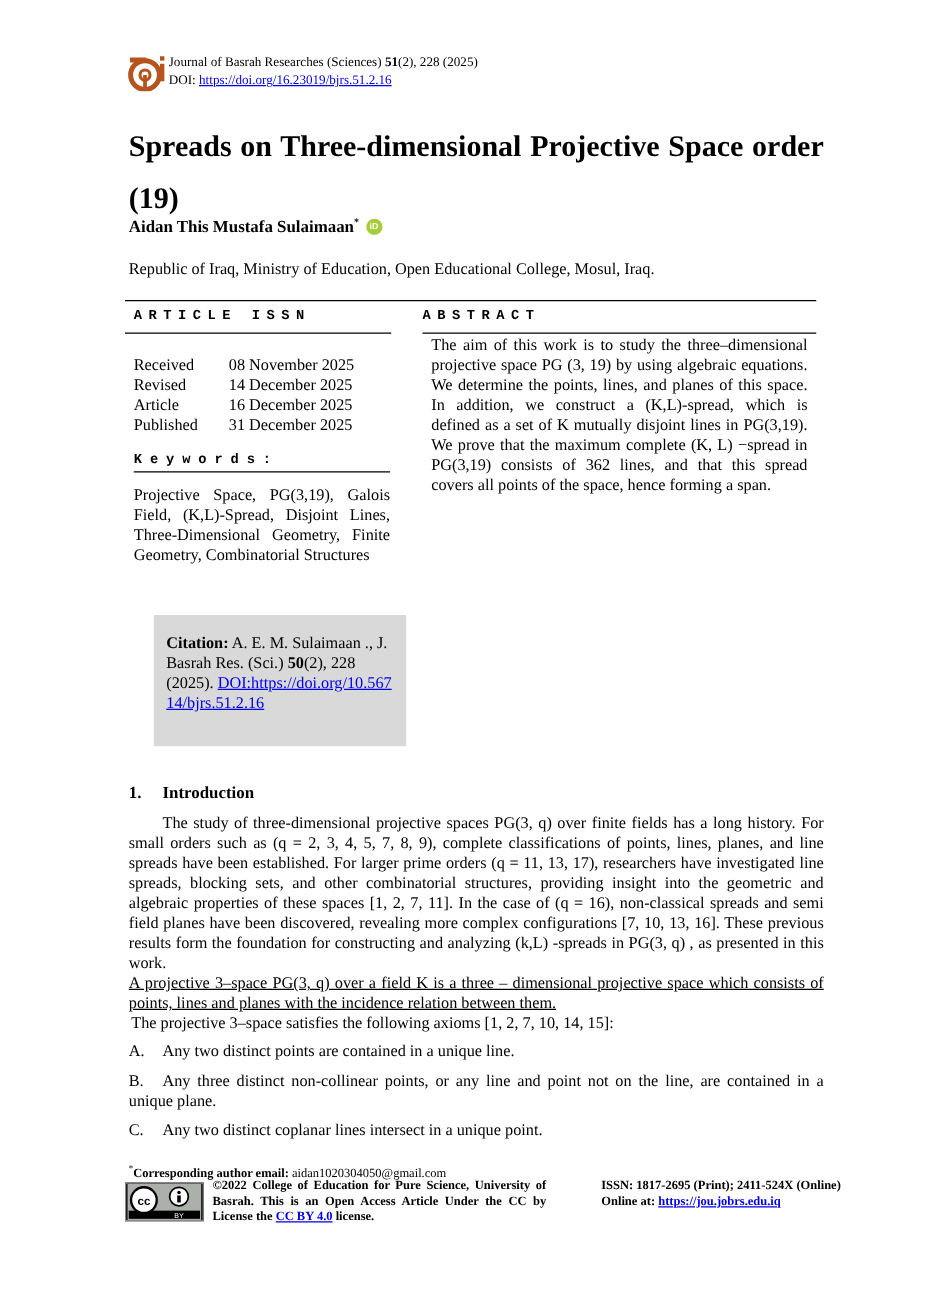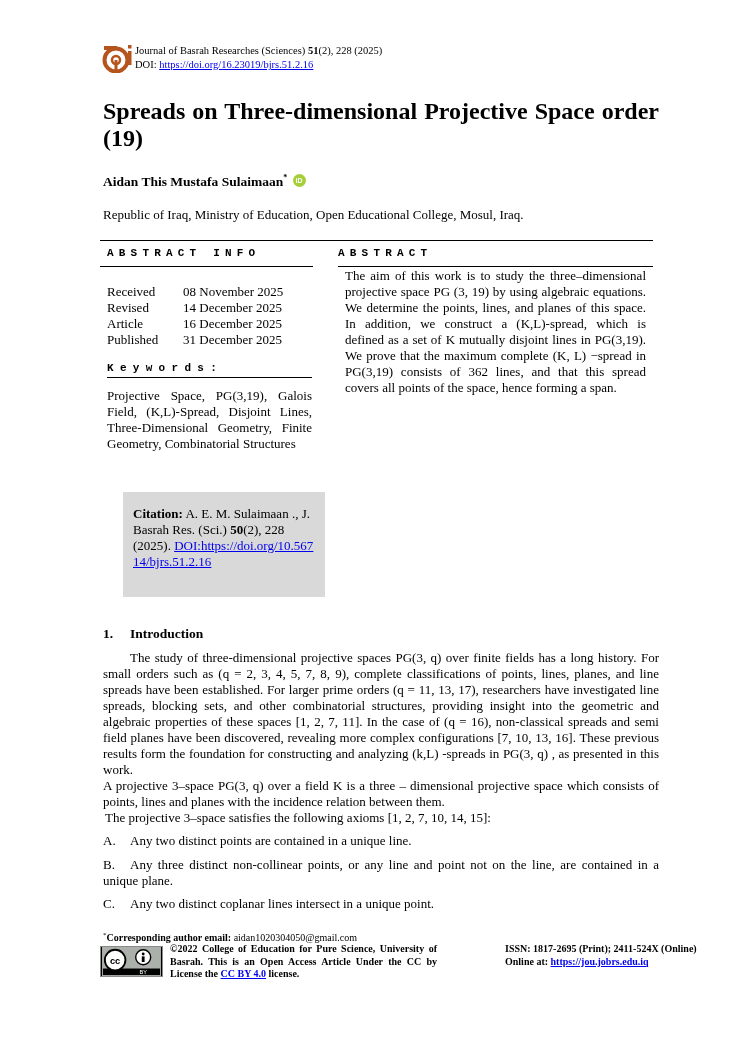--- a/index.html
+++ b/index.html
@@ -7,21 +7,21 @@
          font-family: "Liberation Serif", serif; color: #000; }
   a { color: #0000ee; text-decoration: underline; }
   .abs { position: absolute; }
 
   
   .logo { left: 102px; top: 43px; width: 32px; height: 30px; }
   .journal-line { left: 135px; top: 44px; font-size: 10.5px; line-height: 13px; white-space: nowrap; }
   .doi-line { left: 135px; top: 58px; font-size: 10.5px; line-height: 13px; white-space: nowrap; }
 
   
-  .title { left: 103px; top: 98px; width: 556px; font-size: 24px; font-weight: bold; line-height: 27px;
+  .title { left: 103px; top: 98px; width: 556px; font-size: 24px; font-weight: bold; line-height: 41px;
            text-align: justify; text-align-last: left; }
   .author { left: 103px; top: 173px; font-size: 13.5px; font-weight: bold; white-space: nowrap; }
   .author sup { font-size: 8px; }
   .orcid { display: inline-block; width: 13px; height: 13px; border-radius: 50%; background: #a6ce39;
            color: #fff; font-size: 7px; line-height: 13px; text-align: center; font-family: "Liberation Sans", sans-serif;
            vertical-align: 3px; margin-left: 2px; font-weight: bold; }
   .affil { left: 103px; top: 207px; font-size: 13px; white-space: nowrap; }
 
   
   .rule { background: #000; height: 1px; }
@@ -35,35 +35,35 @@
                    text-align: justify; }
 
   .citation { left: 123px; top: 492px; width: 202px; height: 105px; background: #d9d9d9; box-sizing: border-box;
               padding: 14px 10px 0 10px; font-size: 13px; line-height: 16px; }
 
   
   .intro-hd { left: 103px; top: 626px; font-size: 13.5px; font-weight: bold; white-space: nowrap; }
   .intro-hd .num { display: inline-block; width: 27px; }
   .body-text { left: 103px; width: 556px; font-size: 13px; line-height: 16px; text-align: justify; }
   .p1 { top: 650px; text-indent: 27px; }
-  .p2 { top: 778px; }
+  .p2 { top: 778px; text-decoration: underline; }
   .p3 { top: 810px; text-indent: 2px; }
   .axiom { left: 103px; width: 556px; font-size: 13px; line-height: 16px; text-align: justify; }
   .axiom .letter { display: inline-block; width: 27px; }
   .ax-a { top: 833px; }
   .ax-b { top: 857px; }
   .ax-c { top: 896px; }
 
   
   .footnote { left: 103px; top: 931px; font-size: 10px; white-space: nowrap; }
   .footnote b { font-weight: bold; }
   .cc { left: 100px; top: 946px; width: 63px; height: 31px; background: #000; border: 1px solid #888; box-sizing: border-box; }
   .copyright { left: 170px; top: 943px; width: 267px; font-size: 10px; line-height: 12.5px; font-weight: bold;
                text-align: justify; }
-  .issn { left: 481px; top: 943px; font-size: 10px; line-height: 12.5px; font-weight: bold; white-space: nowrap; margin-left: 24px; }
+  .issn { left: 481px; top: 943px; font-size: 10px; line-height: 12.5px; font-weight: bold; white-space: nowrap; }
 </style>
 </head>
 <body>
 
 <svg class="abs logo" viewBox="0 0 32 30">
   <circle cx="14" cy="17" r="11.5" fill="none" stroke="#b5541c" stroke-width="4"></circle>
   <rect x="2" y="3" width="13" height="4" fill="#b5541c"></rect>
   <circle cx="14" cy="17" r="4" fill="none" stroke="#b5541c" stroke-width="2.5"></circle>
   <rect x="12.5" y="17" width="3" height="10" fill="#b5541c"></rect>
   <rect x="26" y="2" width="3.5" height="3.5" fill="#b5541c"></rect>
@@ -77,21 +77,21 @@
 </div>
 
 <div class="abs title">Spreads on Three-dimensional Projective Space order (19)</div>
 <div class="abs author">
   <span>Aidan This Mustafa Sulaimaan</span><sup>*</sup>
   <span class="orcid">iD</span>
 </div>
 <div class="abs affil">Republic of Iraq, Ministry of Education, Open Educational College, Mosul, Iraq.</div>
 
 <div class="abs rule" style="left:100px; top:240px; width:553px;"></div>
-<div class="abs section-hd" style="left:107px; top:247px;">ABSTRACT INFO</div>
+<div class="abs section-hd" style="left:107px; top:247px;">ARTICLE ISSN</div>
 <div class="abs section-hd" style="left:338px; top:247px;">ABSTRACT</div>
 <div class="abs rule" style="left:100px; top:266px; width:213px;"></div>
 <div class="abs rule" style="left:338px; top:266px; width:315px;"></div>
 
 <div class="abs dates">
   <div class="row">
       <span class="lbl">Received</span>
       <span>08 November 2025</span>
     </div>
   <div class="row">

